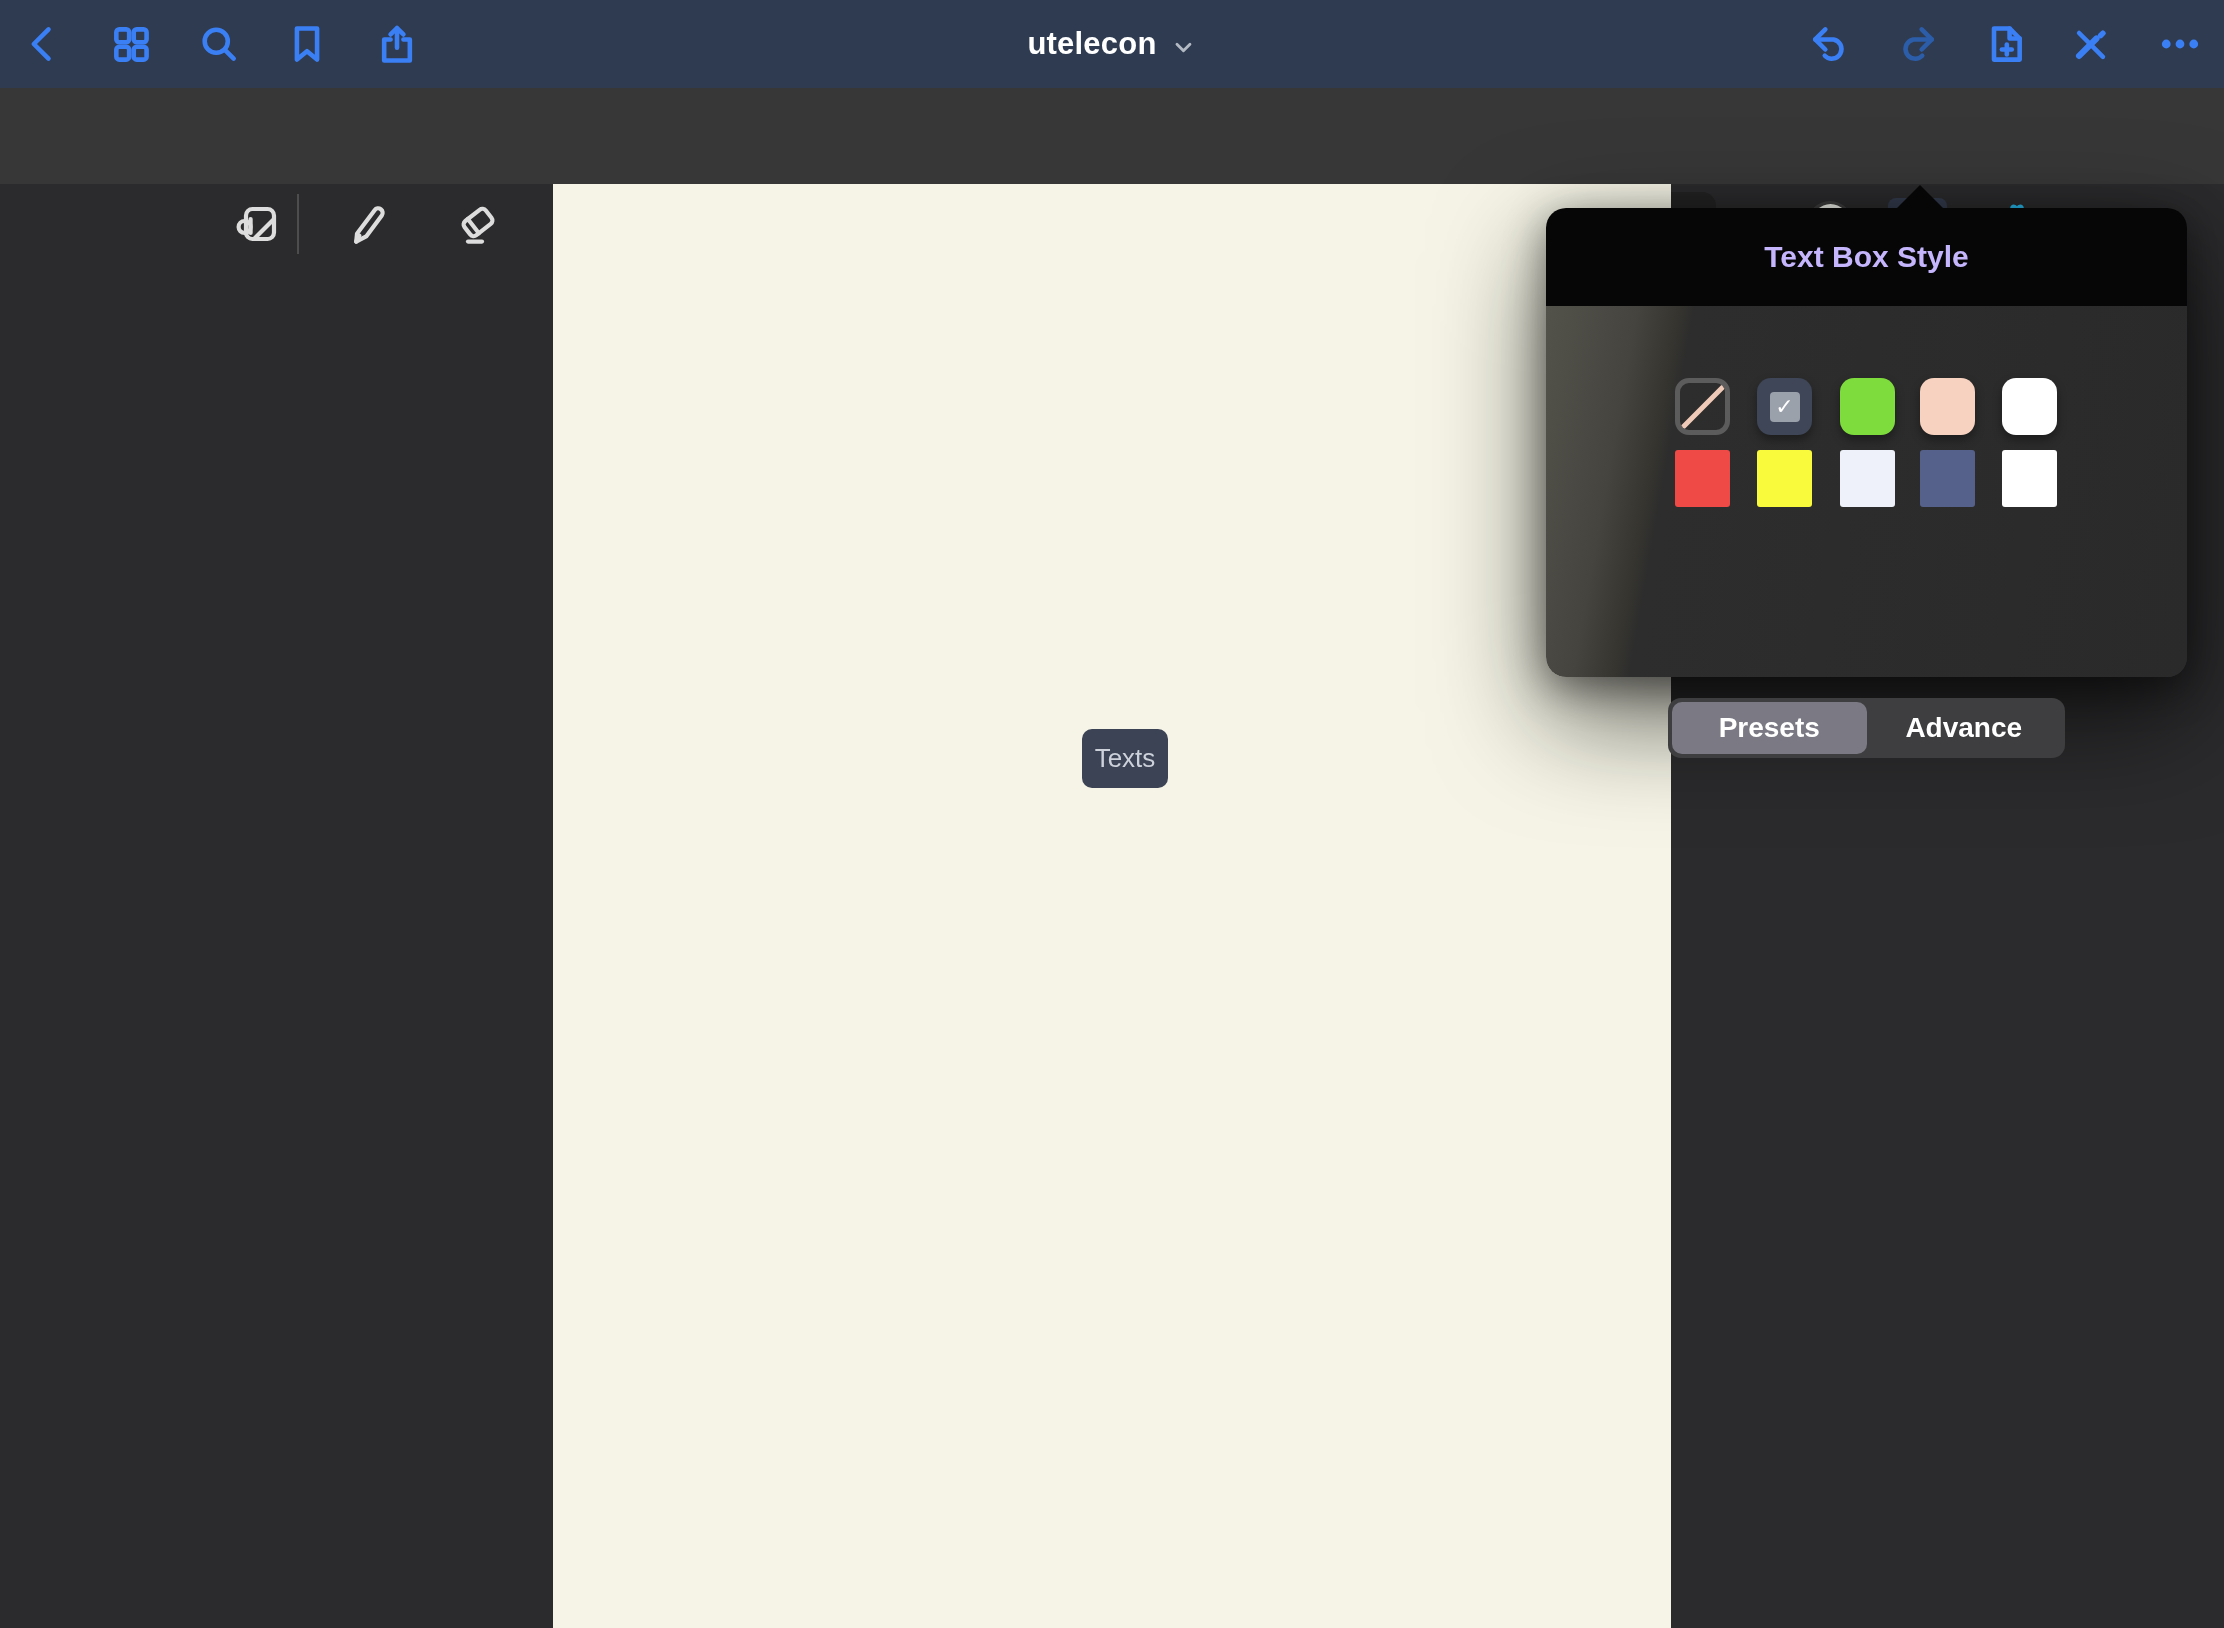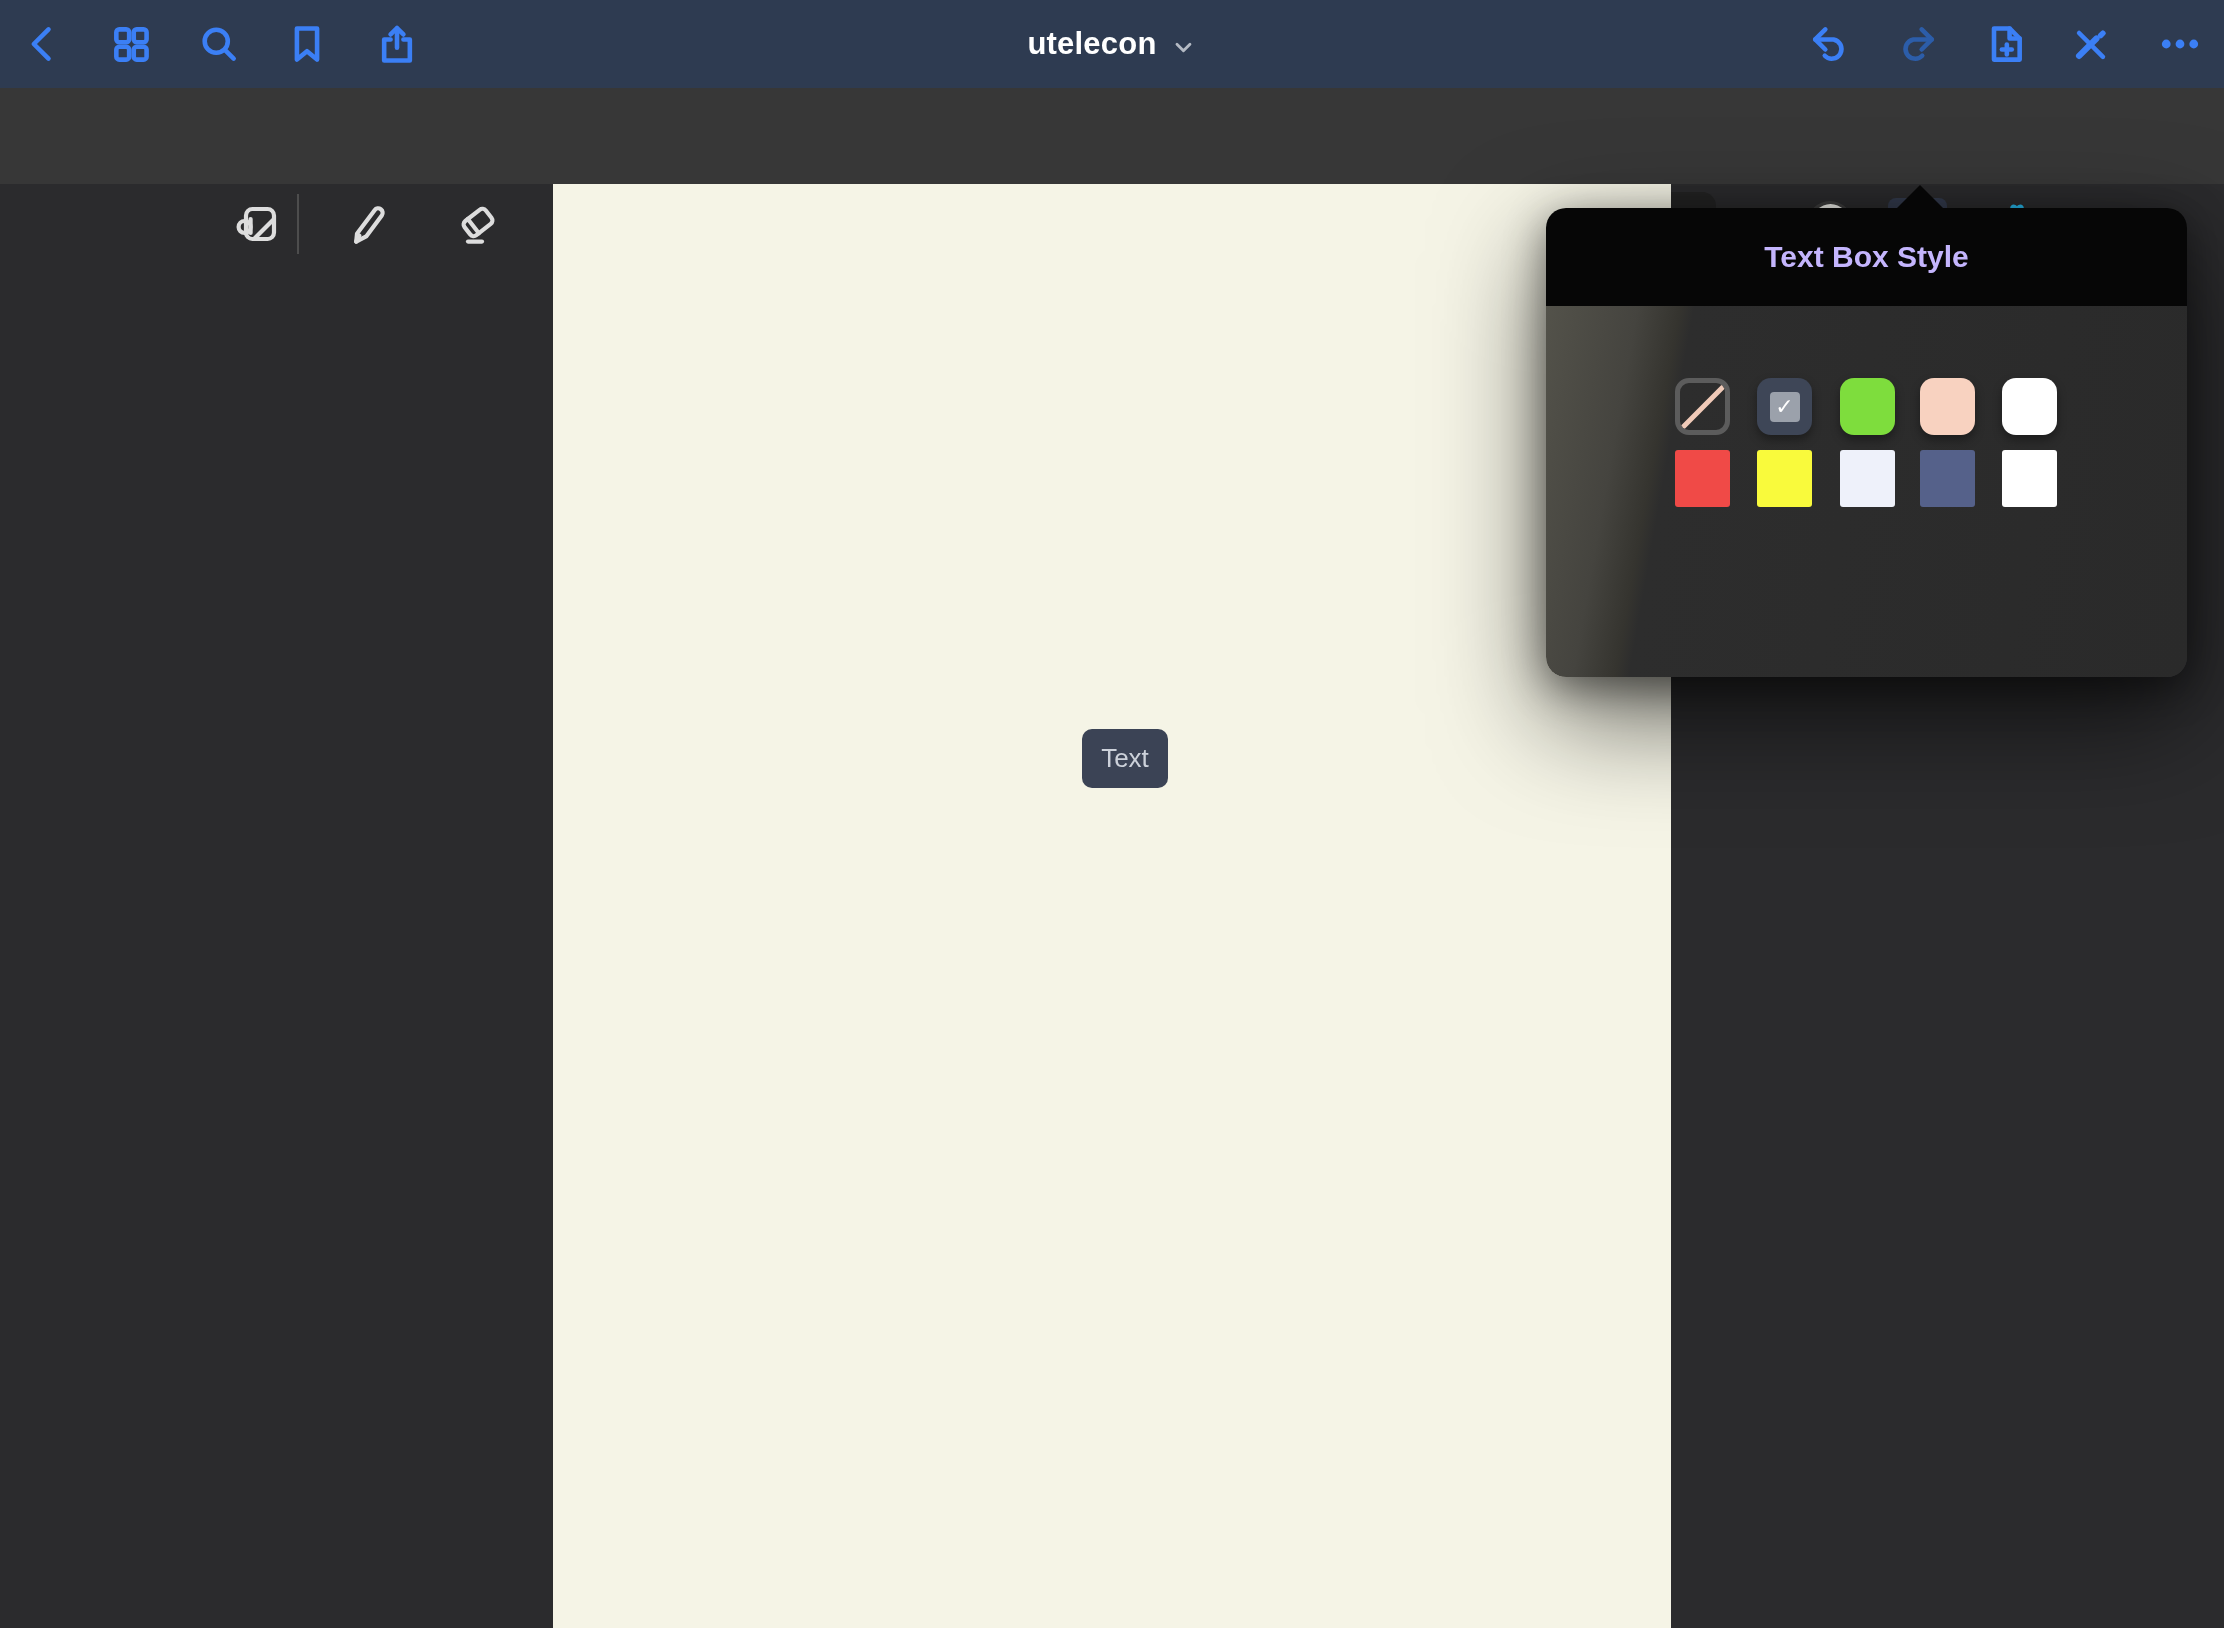--- a/index.html
+++ b/index.html
@@ -250,21 +250,21 @@
       <svg viewBox="0 0 50 50" style="width:50px;height:50px">
         <rect x="9" y="10" width="31" height="31" rx="6.5" stroke="#d7d7d7" stroke-width="2.4" fill="none"></rect>
         <path d="M17.5 19.5 H31.5 M24.5 19.5 V33" stroke="#e8e8e8" stroke-width="3" fill="none" stroke-linecap="round"></path>
         <path d="M40 15.5 C36.6 13 33.2 10.6 33.2 7.9 C33.2 5.9 34.9 4.5 36.6 4.5 C37.9 4.5 39.2 5.2 40 6.3 C40.8 5.2 42.1 4.5 43.4 4.5 C45.1 4.5 46.8 5.9 46.8 7.9 C46.8 10.6 43.4 13 40 15.5 Z" fill="#27b9ec"></path>
       </svg>
     </div>
   </div>
 
   <div class="page"></div>
   <div class="textbox">
-    <span>Text</span>
+    <span>Texts</span>
   </div>
 
   <div class="popover">
     <div class="pop-arrow"></div>
     <div class="pop-header">
       <span>Text Box Style</span>
     </div>
     <div class="pop-body">
 
       <div class="swatch row1 swatch-none" style="left:129px;top:72px">
@@ -276,17 +276,25 @@
       <div class="swatch row1" style="left: 294px; top: 72px; background: rgb(126, 221, 61);"></div>
       <div class="swatch row1" style="left: 374px; top: 72px; background: rgb(248, 210, 192);"></div>
       <div class="swatch row1" style="left: 456px; top: 72px; background: rgb(255, 255, 255);"></div>
 
       <div class="swatch row2" style="left: 129px; top: 144px; background: rgb(240, 74, 71);"></div>
       <div class="swatch row2" style="left: 211px; top: 144px; background: rgb(249, 250, 60);"></div>
       <div class="swatch row2" style="left: 294px; top: 144px; background: rgb(238, 241, 250);"></div>
       <div class="swatch row2" style="left: 374px; top: 144px; background: rgb(85, 97, 138);"></div>
       <div class="swatch row2" style="left: 456px; top: 144px; background: rgb(255, 255, 255);"></div>
 
+      <div class="segmented">
+        <div class="segment selected">
+          <span>Presets</span>
+        </div>
+        <div class="segment">
+          <span>Advance</span>
+        </div>
+      </div>
 
     </div>
   </div>
 
 </div>
 
 </body></html>

